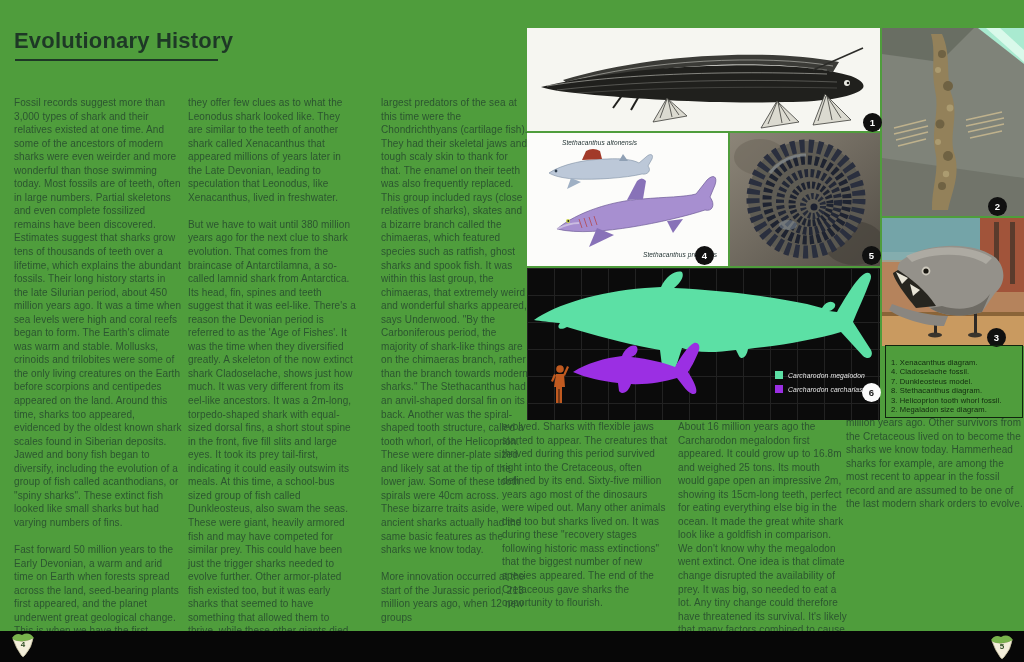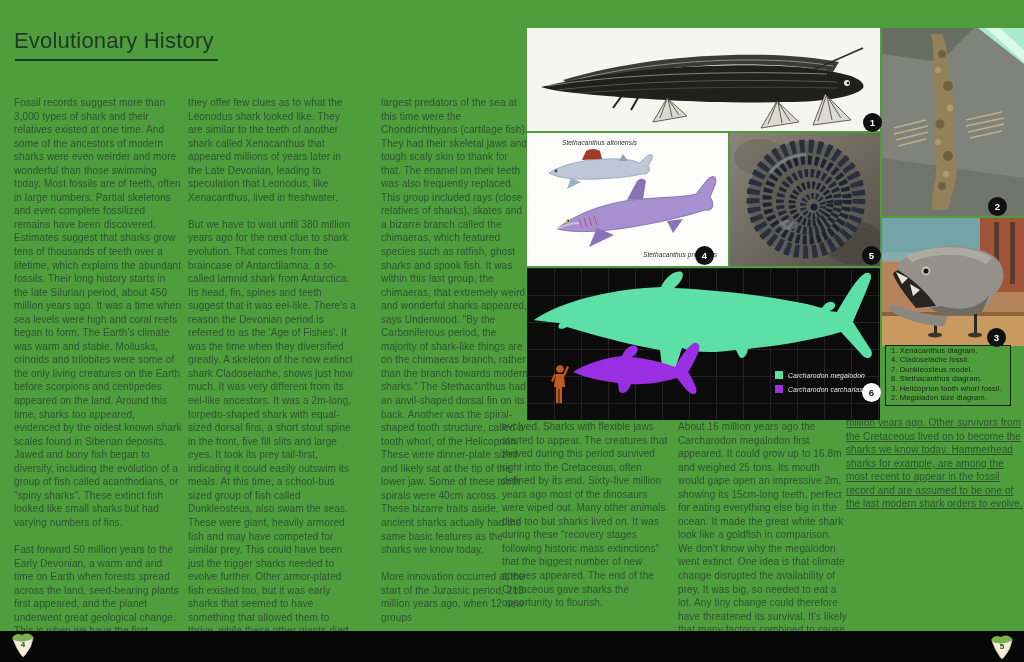--- a/index.html
+++ b/index.html
@@ -11,36 +11,36 @@
   *{margin:0;padding:0;box-sizing:border-box;}
   html,body{background:#000;}
   #stage{
     position:relative;width:1024px;height:662px;overflow:hidden;
     background:var(--page-green);
     font-family:"Liberation Sans","DejaVu Sans",sans-serif;
   }
   
   .title{
     position:absolute;left:14px;top:28px;
-    font-size:22px;font-weight:400;color:var(--ink-dark);letter-spacing:.2px;
+    font-size:22px;font-weight:700;color:var(--ink-dark);letter-spacing:.2px;
   }
   .title-rule{
     position:absolute;left:15px;top:59px;width:203px;height:2px;background:var(--ink-dark);
   }
   
   .col{
     position:absolute;font-size:10px;line-height:13.55px;color:var(--ink);
     white-space:pre-line;letter-spacing:.1px;
   }
   #col1{left:14px;top:96px;width:168px;}
   #col2{left:188px;top:96px;width:169px;}
   #col3{left:381px;top:96px;width:147px;}
   #col4{left:502px;top:420px;width:168px;}
   #col5{left:678px;top:420px;width:169px;}
-  #col6{left:846px;top:416px;width:178px;text-decoration:underline;}
+  #col6{left:846px;top:416px;width:178px;}
   
   .fig{position:absolute;overflow:hidden;}
   #fig1{left:527px;top:28px;width:353px;height:103px;background:#f6f6f1;}
   #fig2{left:882px;top:28px;width:142px;height:188px;background:#7f8379;}
   #fig4{left:527px;top:133px;width:201px;height:133px;background:#fcfcfa;}
   #fig5{left:730px;top:133px;width:150px;height:133px;background:#6a6558;}
   #fig3{left:882px;top:218px;width:142px;height:128px;background:#b5835c;}
   #fig6{left:527px;top:268px;width:353px;height:152px;background:#0b0b0b;}
   #fig6 .grid{
     position:absolute;inset:0;
@@ -69,22 +69,22 @@
   }
   .badge.light{background:#fbfbfb;color:#1a1a1a;}
   #badge1{left:863px;top:113px;}
   #badge2{left:988px;top:197px;}
   #badge3{left:987px;top:328px;}
   #badge4{left:695px;top:246px;}
   #badge5{left:862px;top:246px;}
   #badge6{left:862px;top:383px;}
   
   .caption-box{
-    position:absolute;left:885px;top:345px;width:126px;
-    border:1.5px solid #10240e;padding:0 5px 3px 5px;
+    position:absolute;left:885px;top:345px;width:138px;
+    border:1.5px solid #10240e;padding:12px 5px 3px 5px;
   }
   .caption-line{font-size:7.6px;line-height:9.4px;color:#122a10;letter-spacing:.1px;}
   
   .footer{position:absolute;left:0;top:631px;width:1024px;height:31px;background:var(--footer-black);}
   .tooth{position:absolute;width:26px;height:27px;}
   #tooth-left{left:10px;top:631px;}
   #tooth-right{left:989px;top:633px;}
   .tooth .num{
     position:absolute;left:0;top:9px;width:100%;text-align:center;
     font-size:8px;font-weight:700;color:#2c4a22;

